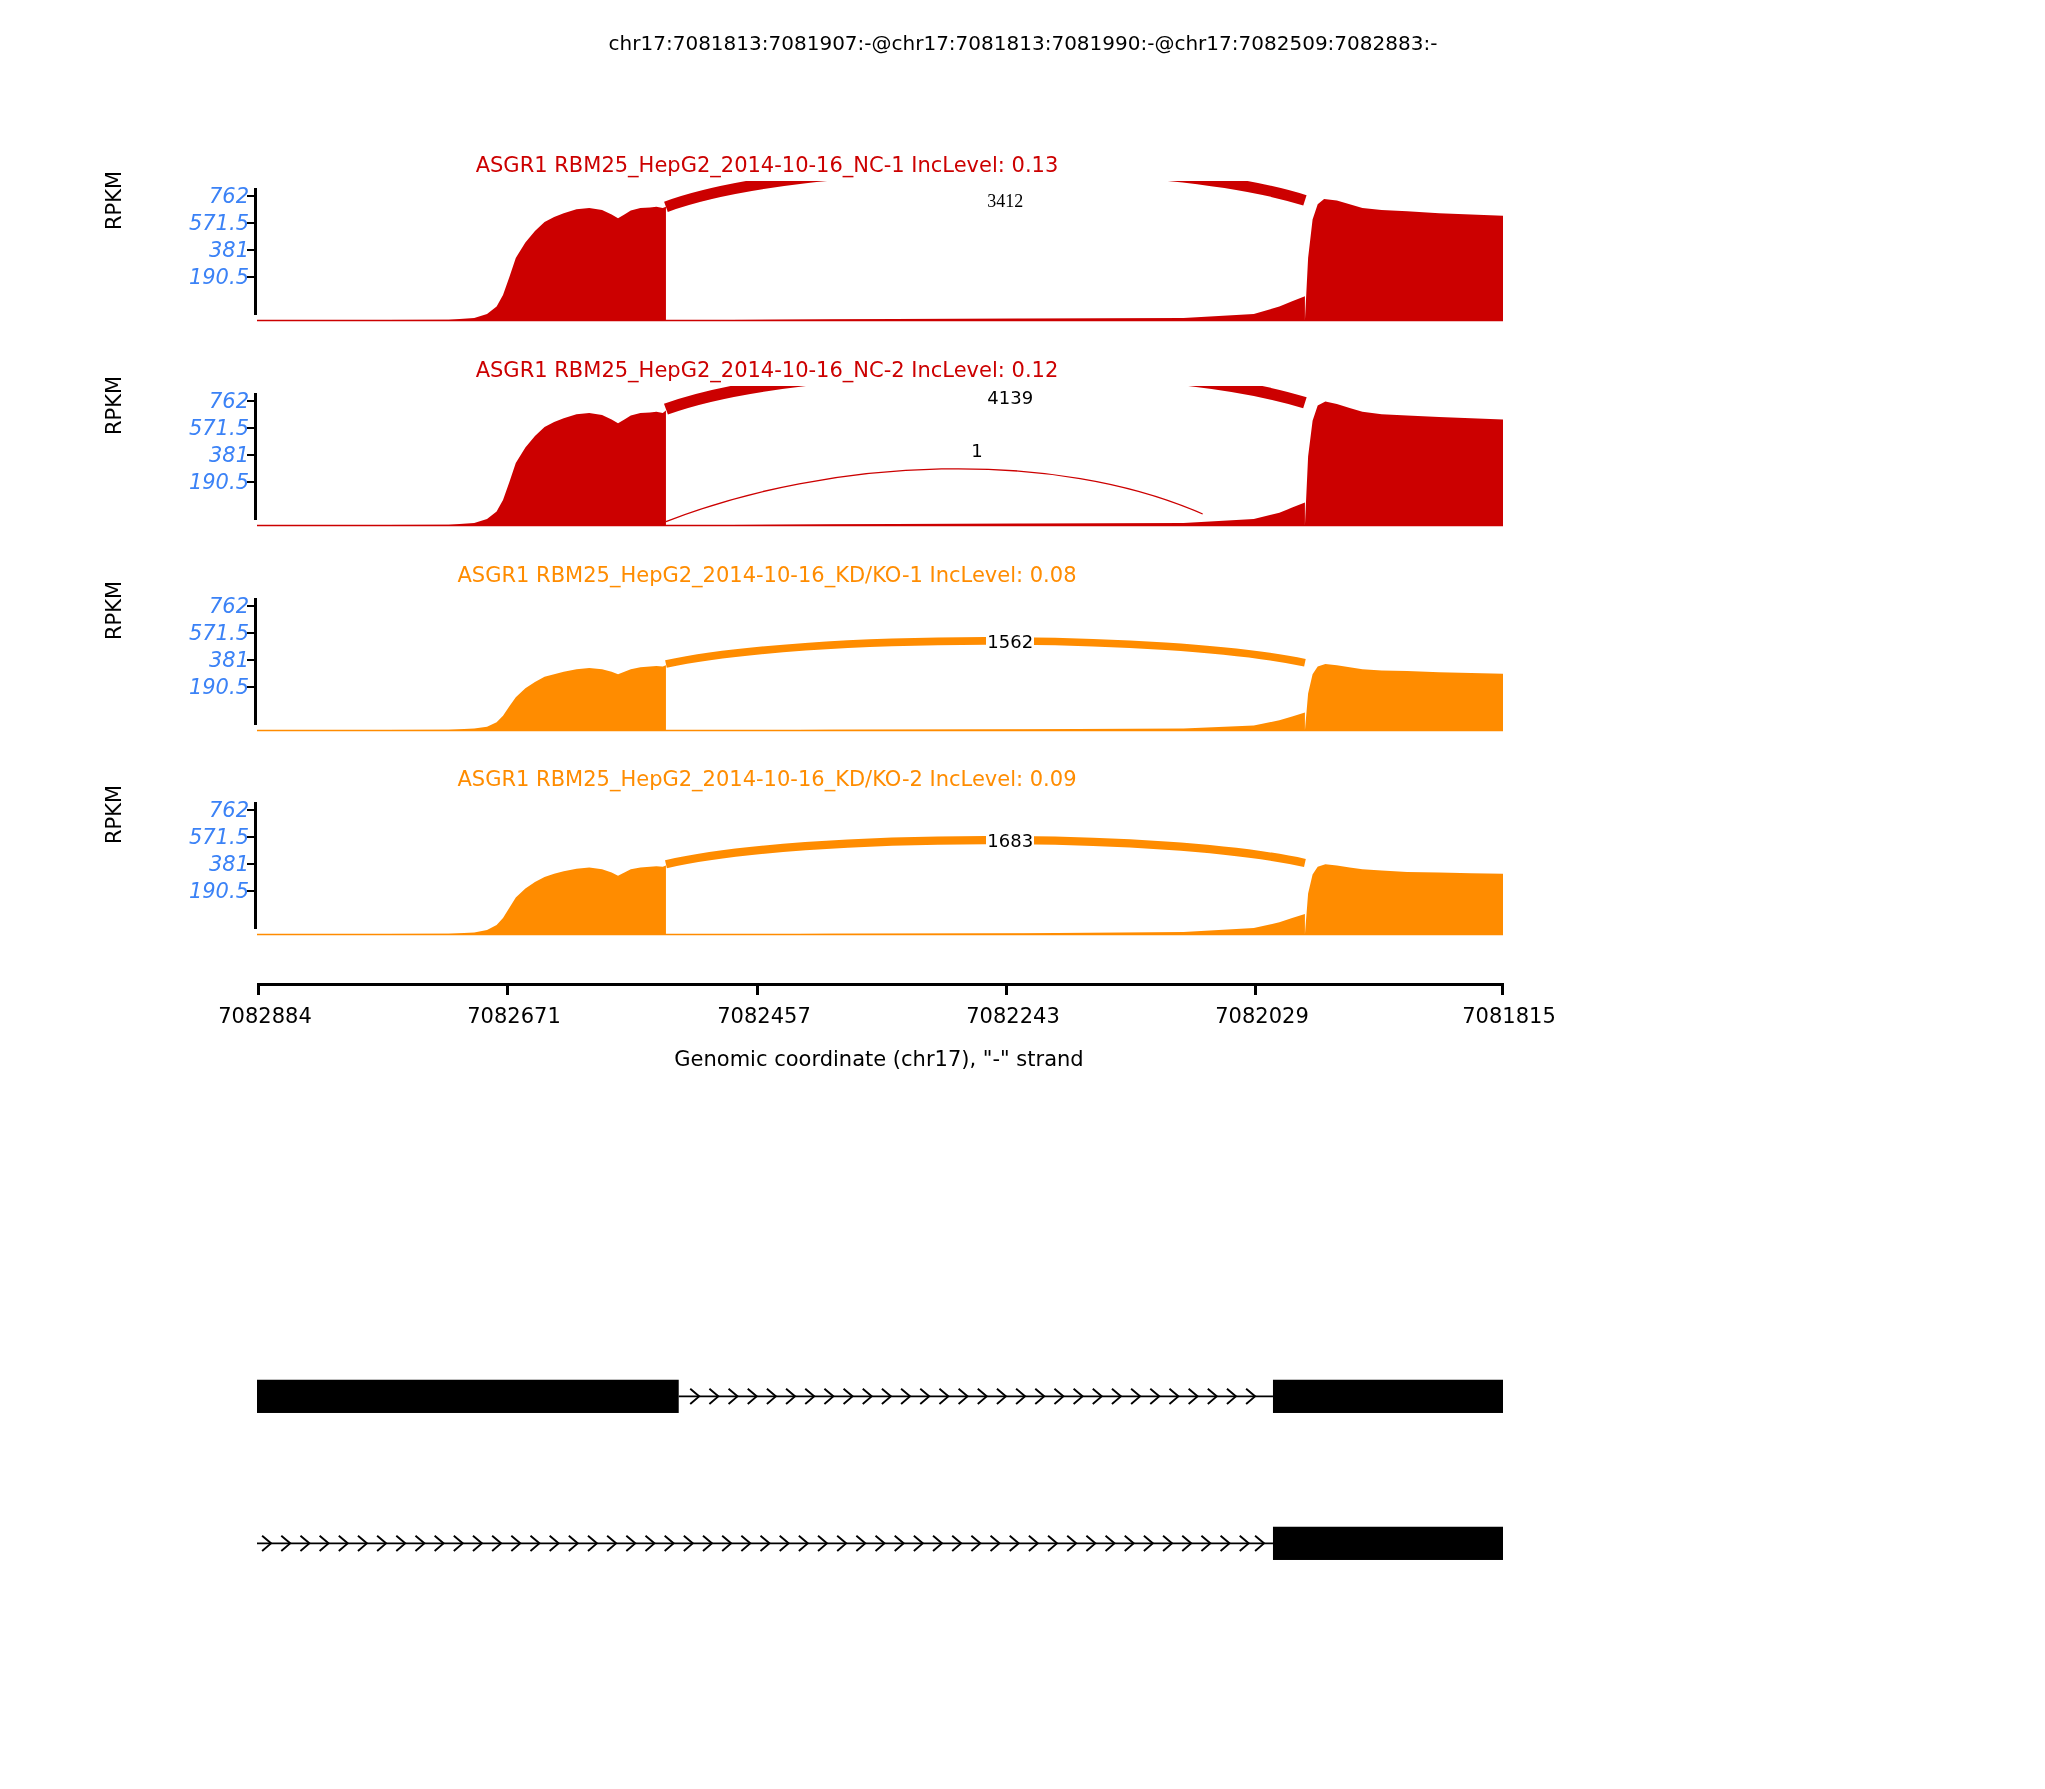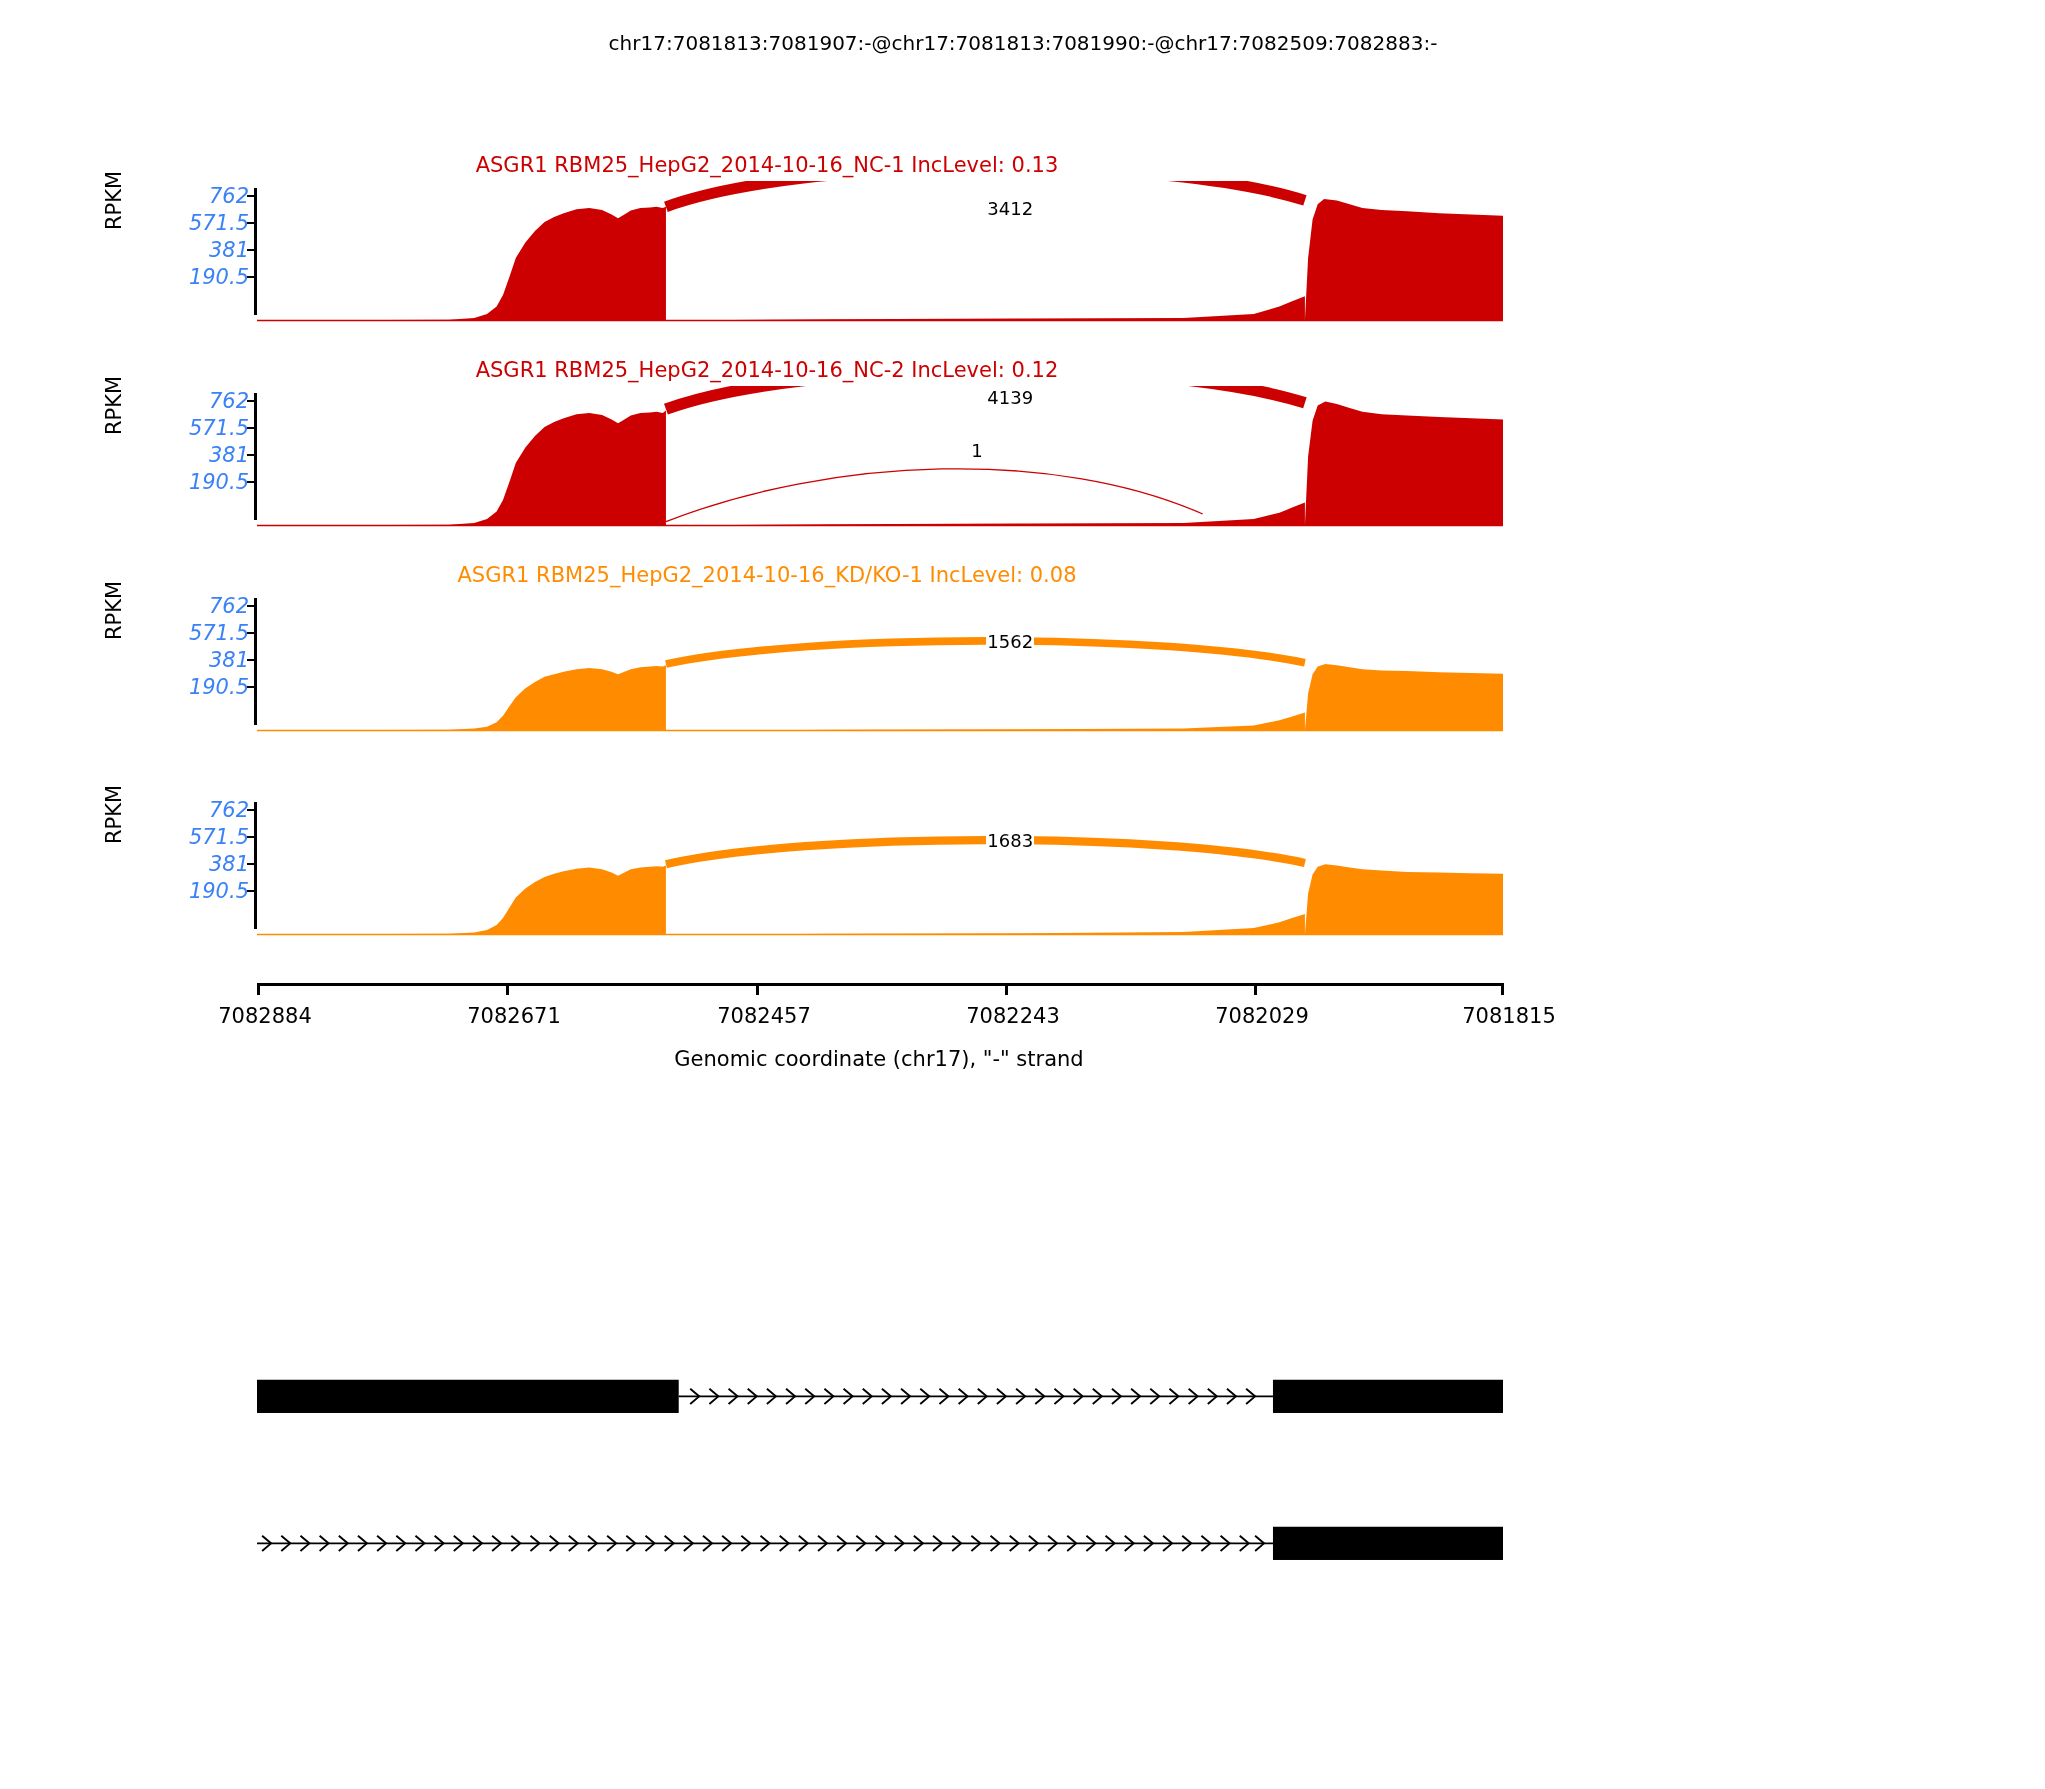--- a/index.html
+++ b/index.html
@@ -193,21 +193,21 @@
         <path fill="#cc0000" stroke="none" d="
           M640,218 L900,216 L1200,215 L1450,214 L1560,208 L1600,196 L1620,188
           L1640,180 L1640,218 Z"></path>
 
         <path fill="#cc0000" stroke="none" d="
           M1640,218 L1645,120 L1652,60 L1660,36 L1670,28 L1690,30 L1710,36
           L1730,42 L1760,45 L1800,47 L1850,50 L1900,52 L1950,54 L1950,218 Z"></path>
 
         <path d="M640,40 C 860,-40 1420,-40 1640,30" stroke="#cc0000" stroke-width="17" fill="none"></path>
       </svg>
-      <div class="jn-label" style="left:729px; top:17px;">3412</div>
+      <div class="jn-label" style="left:729px; top:10px;font-family:Liberation Serif, serif;">3412</div>
     </div>
   </div>
 
   <div class="track" style="top:358px;">
     <div class="track-label" style="color:#cc0000;">ASGR1 RBM25_HepG2_2014-10-16_NC-2 IncLevel: 0.12</div>
     <div class="ylabel">RPKM</div>
     <div class="yticks">
       <div style="top:1.3px;">762</div>
       <div style="top:28px;">571.5</div>
       <div style="top:55px;">381</div>
@@ -271,20 +271,21 @@
         <path fill="#ff8c00" stroke="none" d="
           M1640,218 L1645,160 L1652,130 L1660,118 L1672,114 L1690,116 L1710,119
           L1730,122 L1760,124 L1800,125 L1850,127 L1900,128 L1950,129 L1950,218 Z"></path>
         <path d="M640,114 C 860,66 1420,66 1640,112" stroke="#ff8c00" stroke-width="12" fill="none"></path>
       </svg>
       <div class="jn-label" style="left:729px; top:40px;">1562</div>
     </div>
   </div>
 
   <div class="track" style="top:767px;">
+    <div class="track-label" style="color:#ff8c00;">ASGR1 RBM25_HepG2_2014-10-16_KD/KO-2 IncLevel: 0.09</div>
     <div class="ylabel">RPKM</div>
     <div class="yticks">
       <div style="top:1.3px;">762</div>
       <div style="top:28px;">571.5</div>
       <div style="top:55px;">381</div>
       <div style="top:82px;">190.5</div>
     </div>
     <div class="axis-line"></div>
     <div class="axis-tick" style="top:42px;"></div>
     <div class="axis-tick" style="top:69px;"></div>

